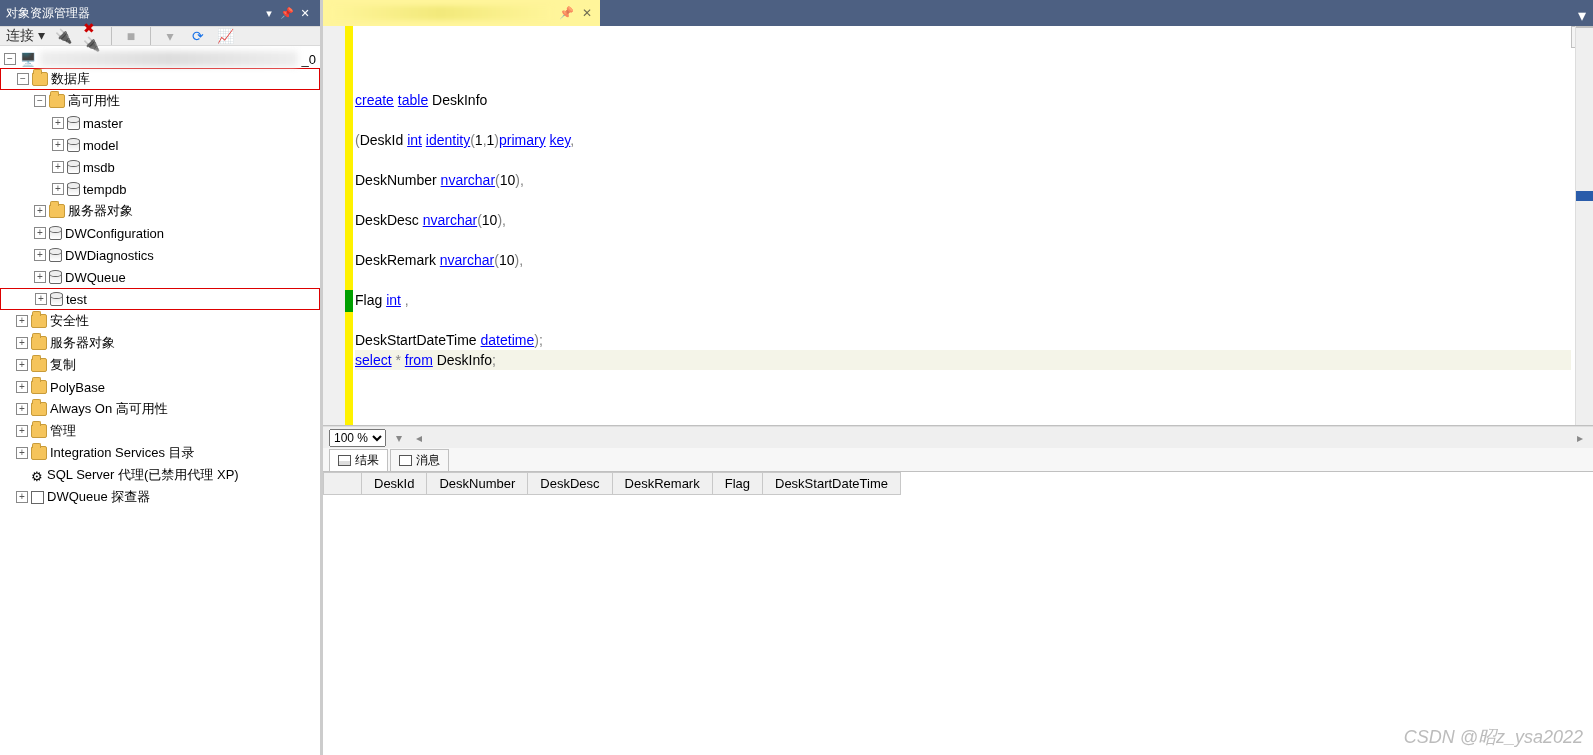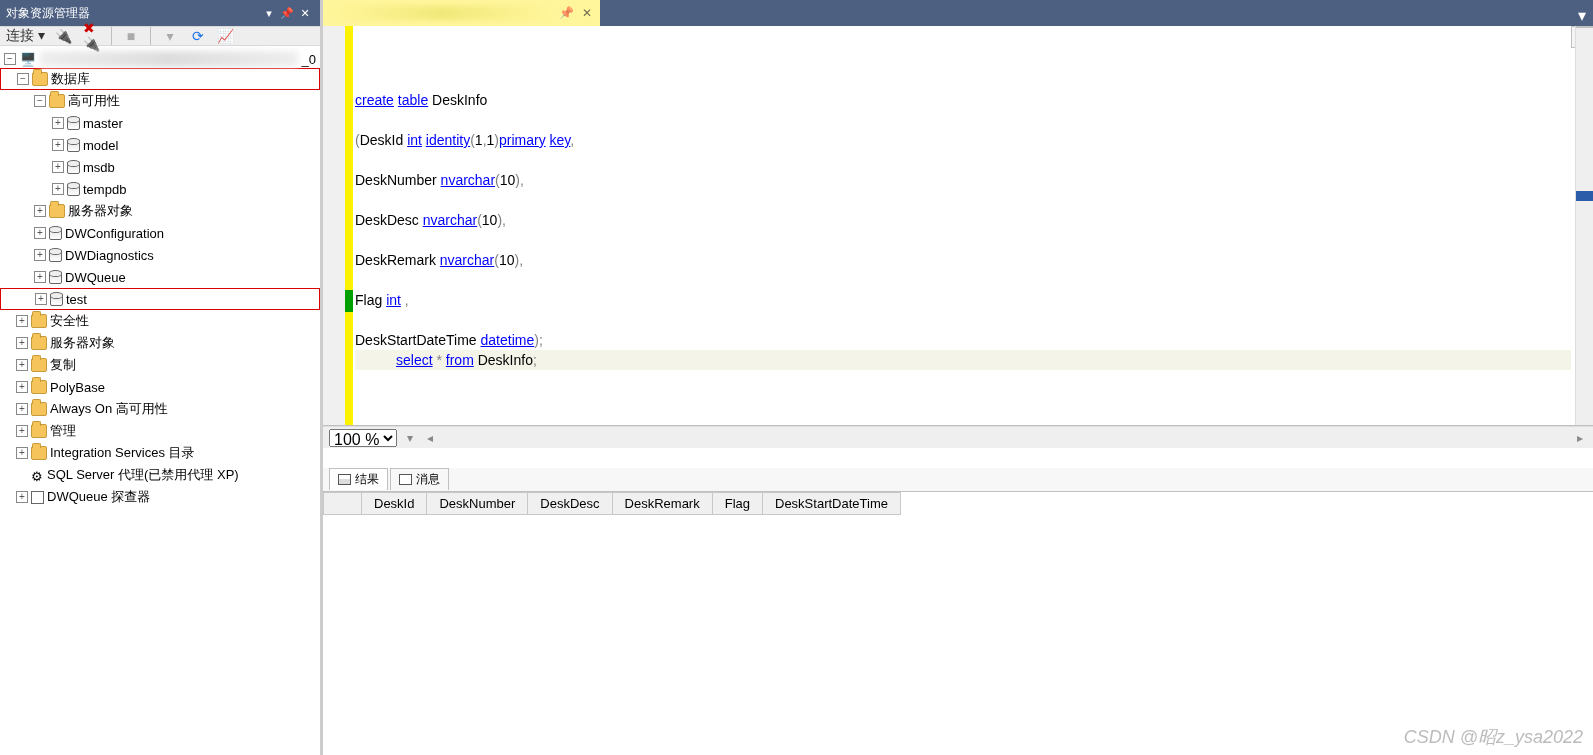--- a/index.html
+++ b/index.html
@@ -39,32 +39,32 @@
 .file-tab .title-blur{width:220px;height:14px;background:linear-gradient(90deg,#fff59a,#f2e97b,#fff59a);filter:blur(2px);}
 .file-tab .pin{opacity:.6;}
 .file-tab .close{opacity:.7;cursor:pointer;}
 .tabbar .spacer{flex:1;}
 .tabbar .tab-dd{width:22px;height:22px;color:#fff;display:flex;align-items:center;justify-content:center;cursor:pointer;}
 .editor-wrap{flex:0 0 400px; display:flex; position:relative; border-bottom:1px solid #c0c0c0;}
 .editor-gutter{width:22px;background:#f0f0f0;}
 .editor-change{width:8px;background:#fff200;}
 .editor-change .green{background:#00a000;height:22px;margin-top:264px;}
 .editor{flex:1; font-family:Consolas,"Courier New",monospace; font-size:14px; line-height:20px; padding:4px 4px 4px 2px; position:relative; white-space:pre; overflow:hidden;}
-.kw{color:#0000ff;text-decoration:underline;} .gray{color:#808080;} .txt{color:#000;margin-top:13px;} .hl-line{background:#f4f4e8;padding-left:41px;}
+.kw{color:#0000ff;text-decoration:underline;} .gray{color:#808080;} .txt{color:#000;margin-top:13px;} .hl-line{background:#f4f4e8;}
 .editor-scroll{width:18px;background:#efefef;border-left:1px solid #ddd;position:relative;}
 .editor-scroll .marker{position:absolute; right:0; width:100%; height:10px;}
 .editor-scroll .m-blue{background:#2a5caa; top:165px;}
 .editor-scroll .m-top{background:#c0c0c0; top:0; height:2px;}
 .editor-side-btn{position:absolute;right:0;top:26px;width:22px;height:22px;border:1px solid #c0c0c0;background:#f4f4f4;display:flex;align-items:center;justify-content:center;cursor:pointer;font-size:12px;}
 .zoom-bar{height:22px;background:#efefef;border-top:1px solid #ddd;display:flex;align-items:center;padding:0 6px;font-size:12px;gap:6px;}
-.zoom-bar select{font-size:16px;height:18px;}
+.zoom-bar select{font-size:12px;height:18px;}
 .zoom-bar .arrow{width:14px;text-align:center;color:#888;cursor:pointer;}
 .zoom-bar .spacer{flex:1;}
 
-.results-tabs{height:24px;border-bottom:1px solid #c0c0c0;display:flex;align-items:flex-start;padding-left:6px;background:#f7f7f7;font-size:12px;margin-top:20px;}
+.results-tabs{height:24px;border-bottom:1px solid #c0c0c0;display:flex;align-items:center;padding-left:6px;background:#f7f7f7;font-size:12px;}
 .rtab{display:flex;align-items:center;gap:4px;padding:2px 8px;border:1px solid #c0c0c0;border-bottom:none;margin-right:2px;cursor:pointer;}
 .rtab.active{background:#fff;}
 .rtab .ico{width:13px;height:11px;display:inline-block;}
 .grid-ico{border:1px solid #555;background:linear-gradient(#fff 50%,#ddd 50%);}
 .msg-ico{border:1px solid #555;background:#fff;}
 .results-grid{flex:1;overflow:auto;font-family:Consolas,"Courier New",monospace;font-size:13px;}
 .results-grid table{border-collapse:collapse;}
 .results-grid th{border:1px solid #c8c8c8;background:#f0f0f0;padding:2px 12px;font-weight:normal;text-align:left;height:22px;}
 .results-grid th.row-h{width:38px;background:#f0f0f0;}
 .watermark{position:absolute;right:10px;bottom:6px;color:#bcbcbc;font-size:18px;font-style:italic;pointer-events:none;}

